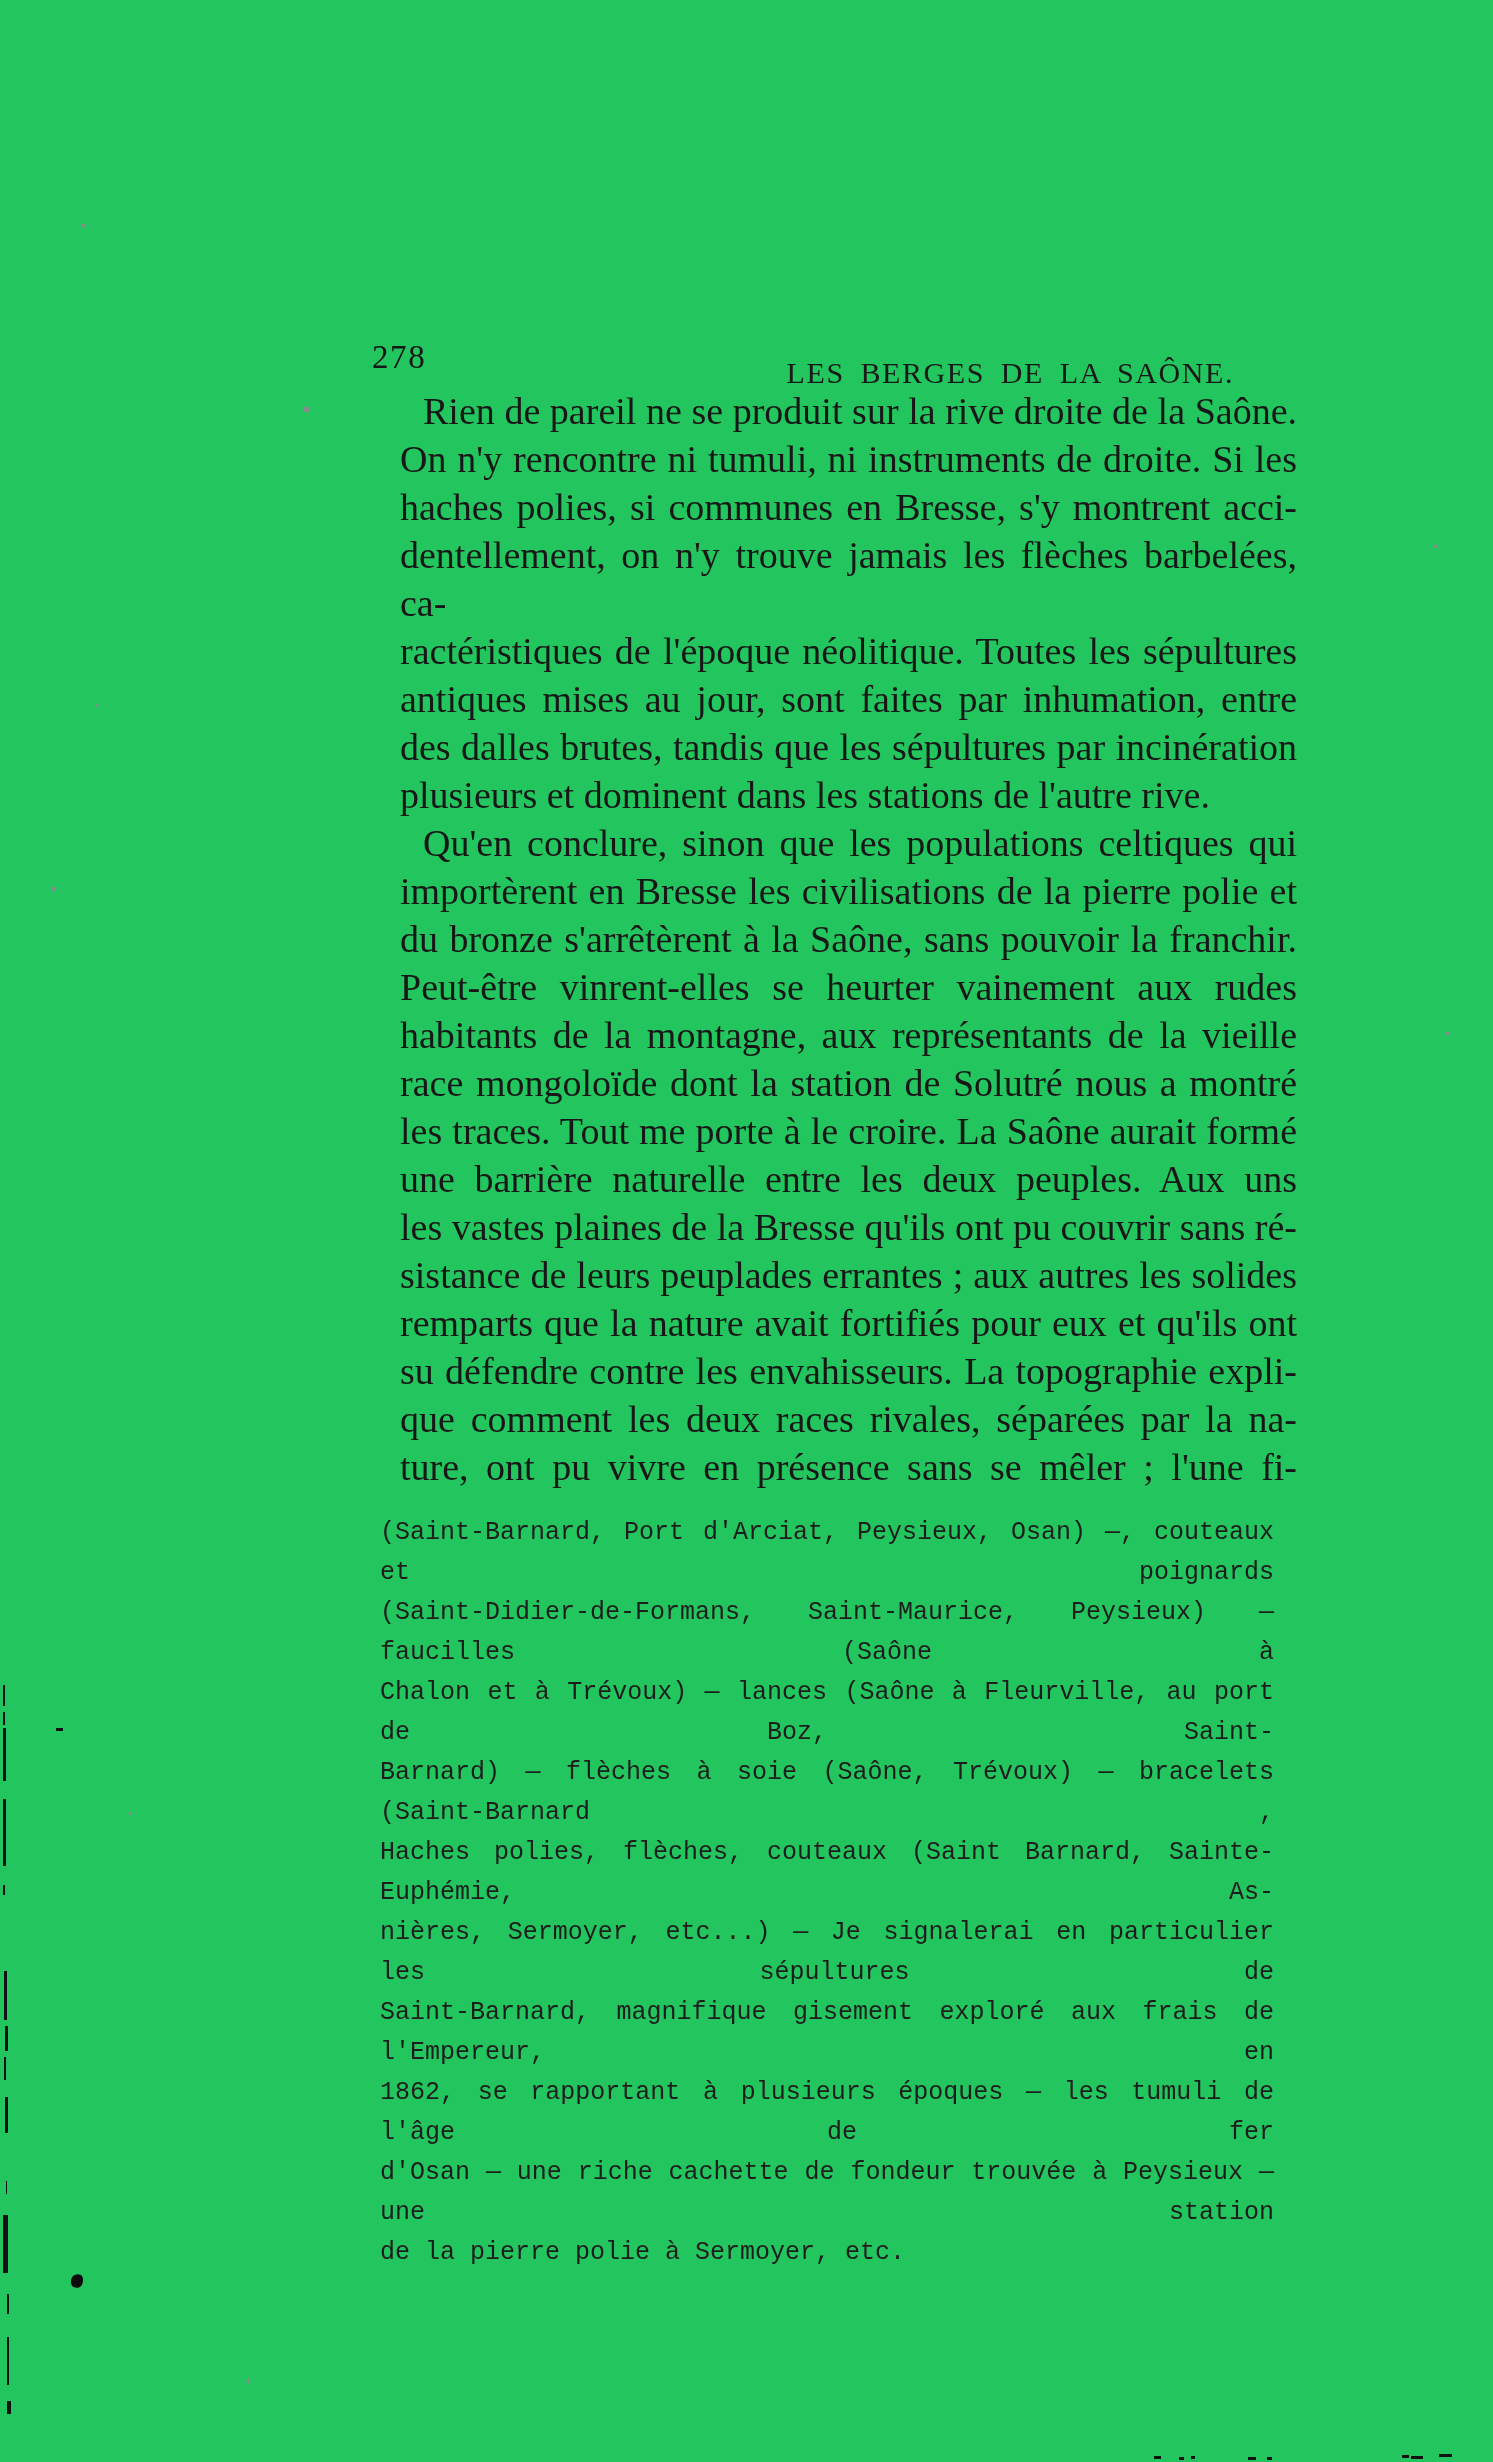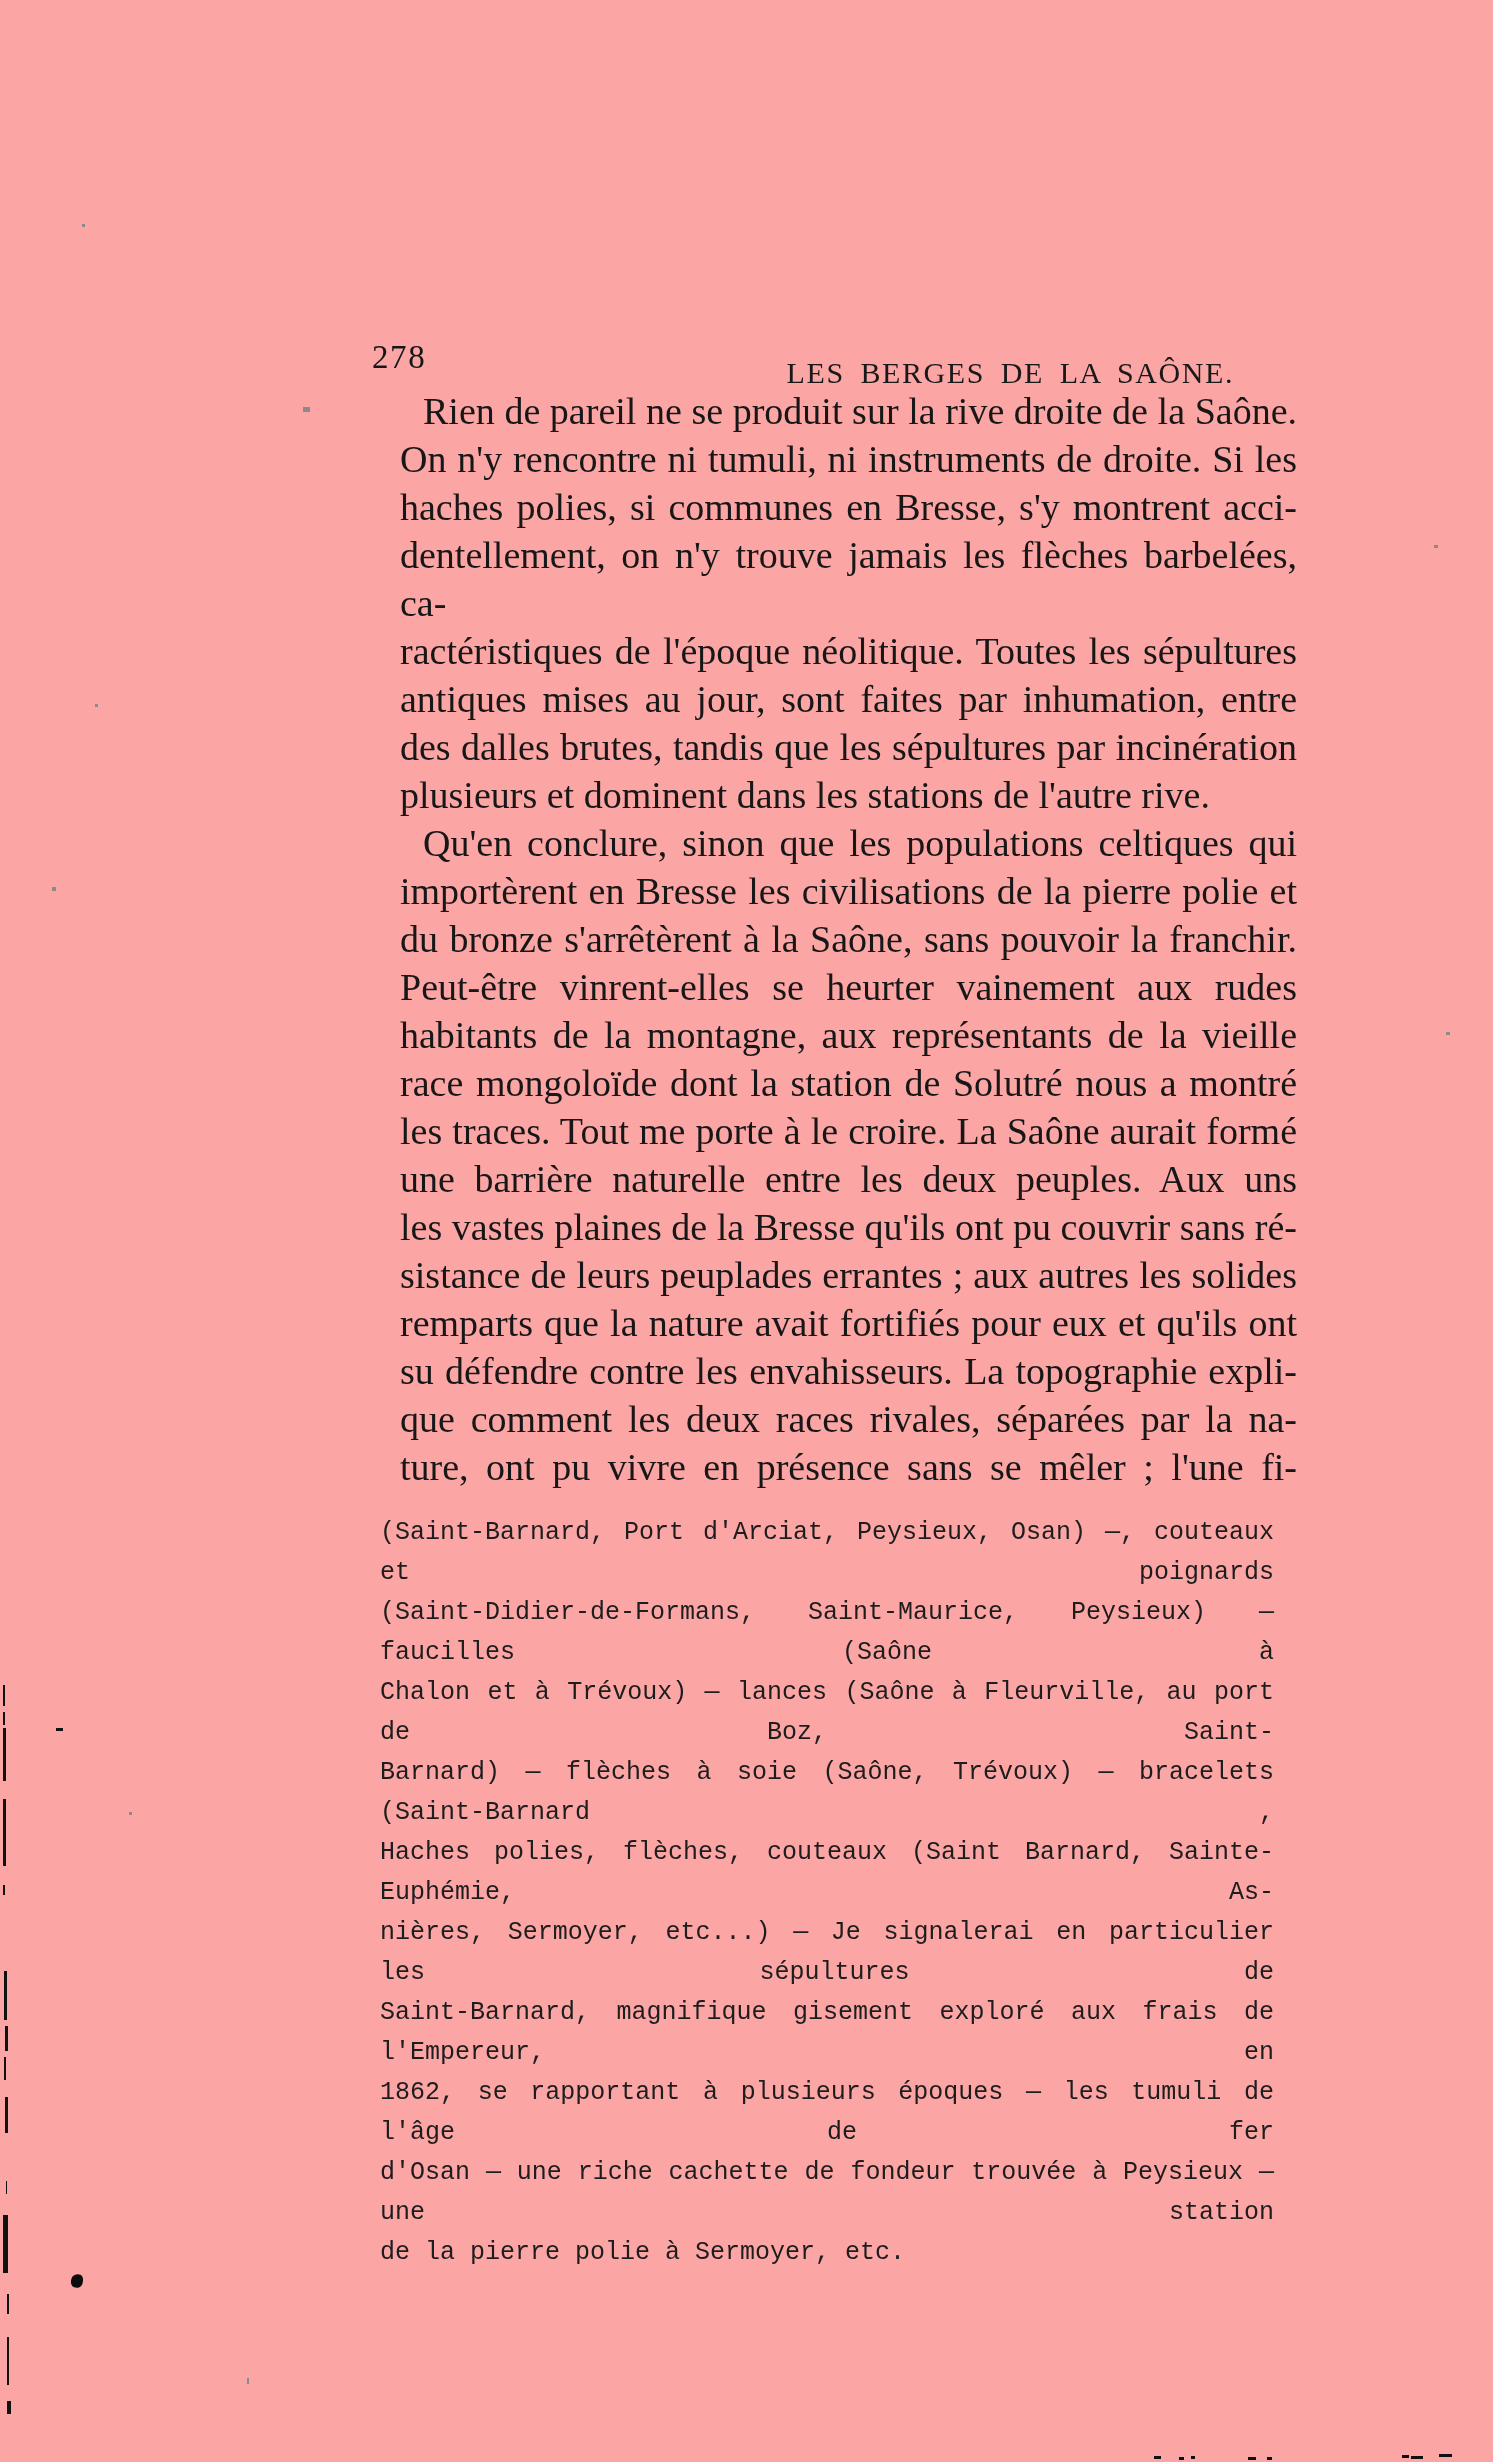--- a/index.html
+++ b/index.html
@@ -4,21 +4,21 @@
 <style>
   html, body {
     margin: 0;
     padding: 0;
     background: #ffffff;
   }
   .page {
     position: relative;
     width: 1494px;
     height: 2462px;
-    background: #fca5a5;
+    background: #22c55e;
     overflow: hidden;
     font-family: "Liberation Serif", "DejaVu Serif", serif;
     color: #1b1b1b;
   }
   .page-number {
     position: absolute;
     left: 372px;
     top: 339px;
     font-size: 33px;
     letter-spacing: 1.6px;

